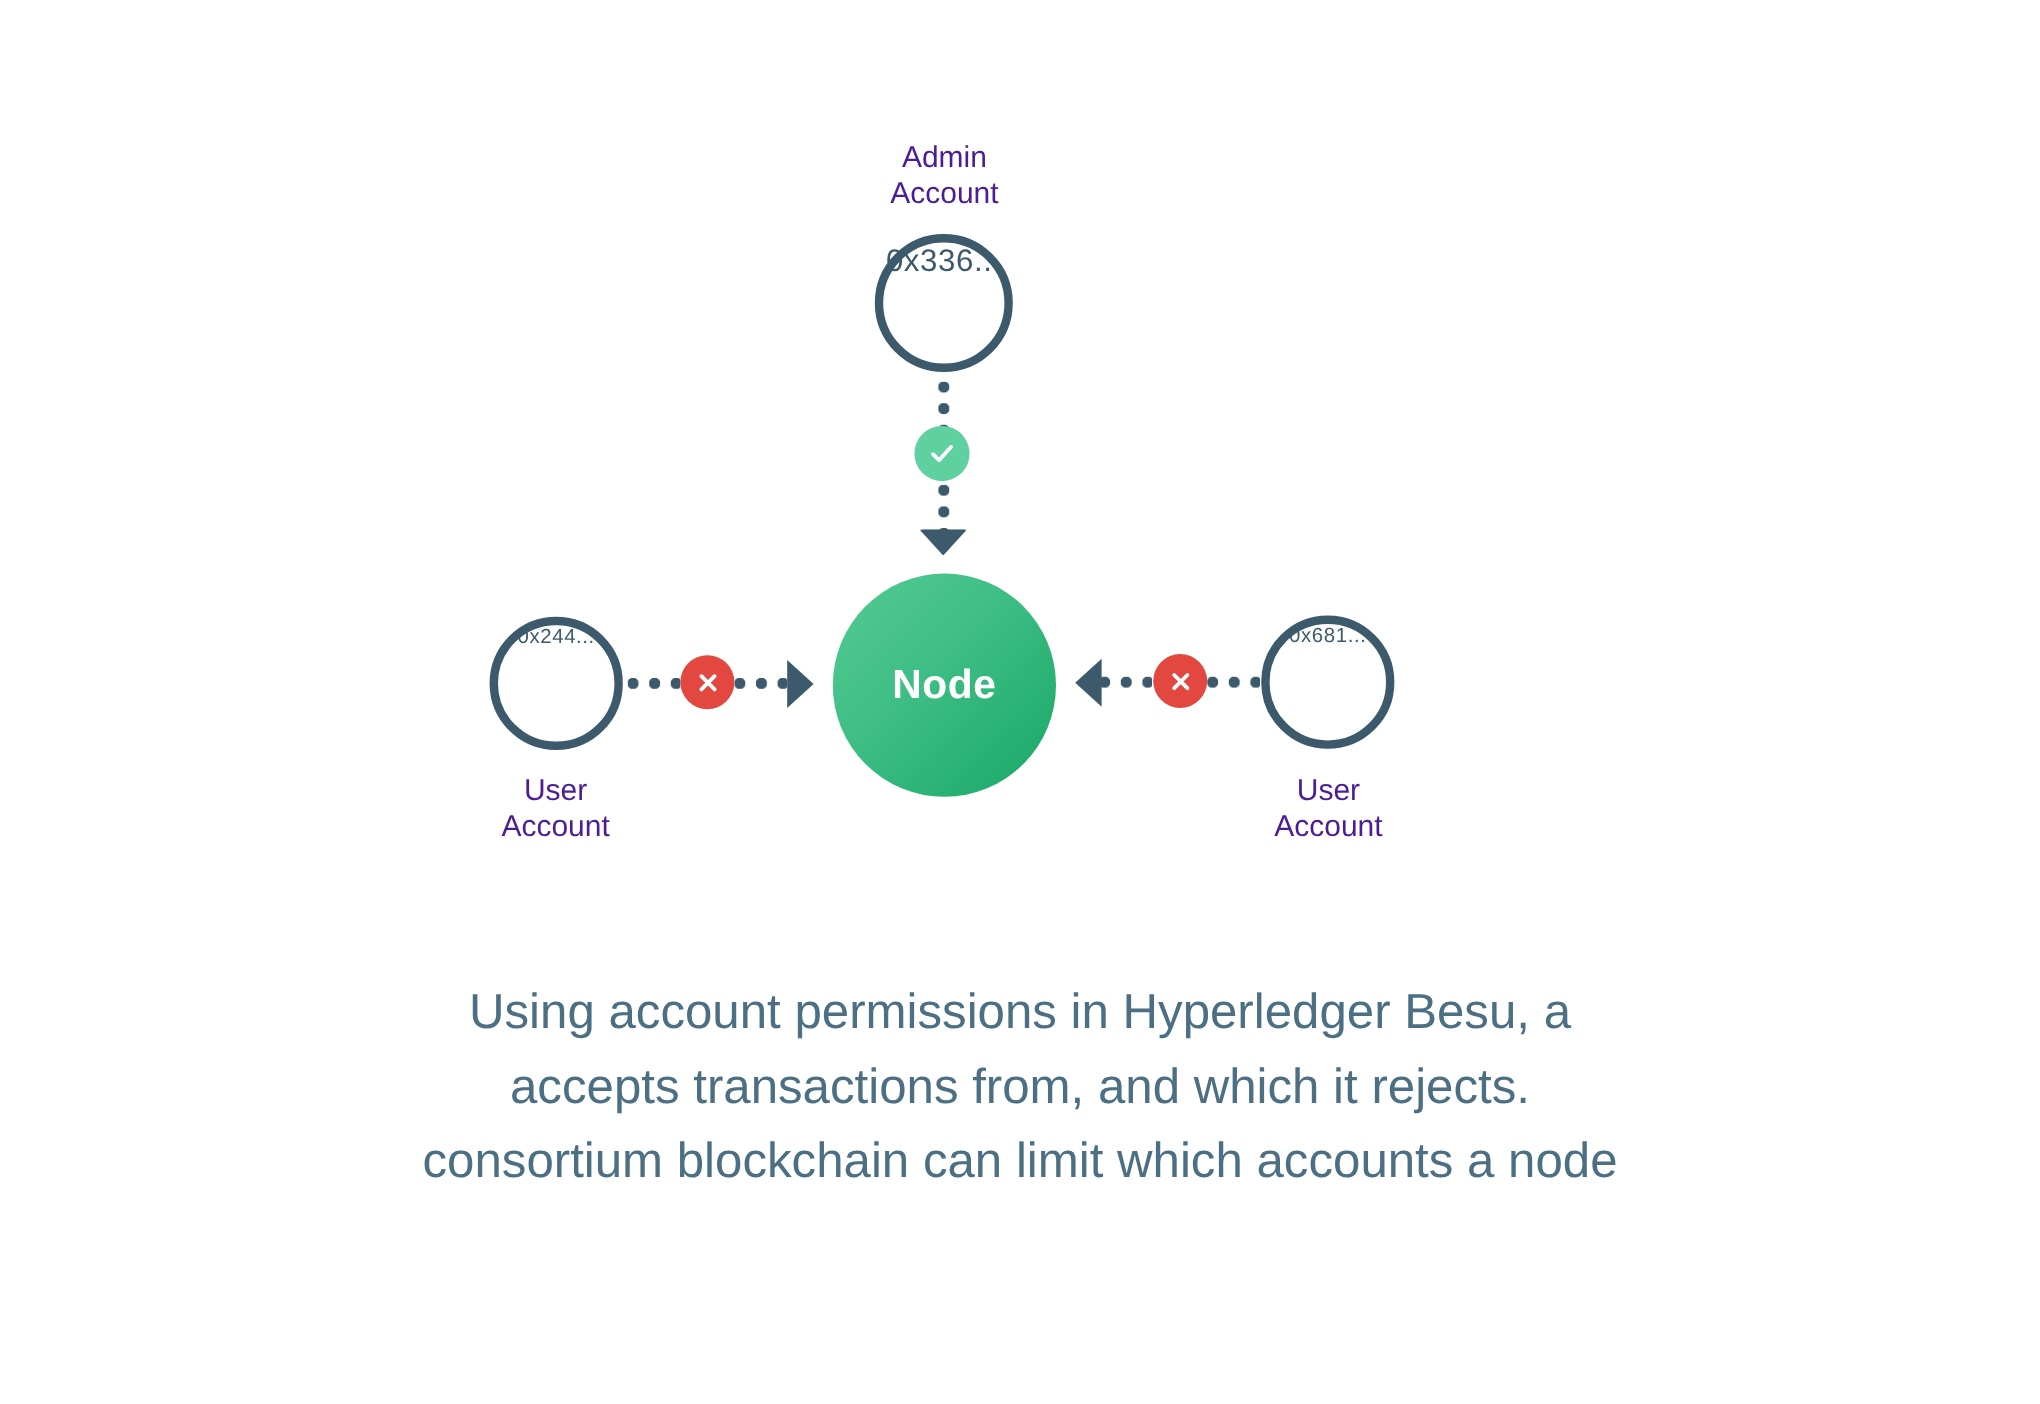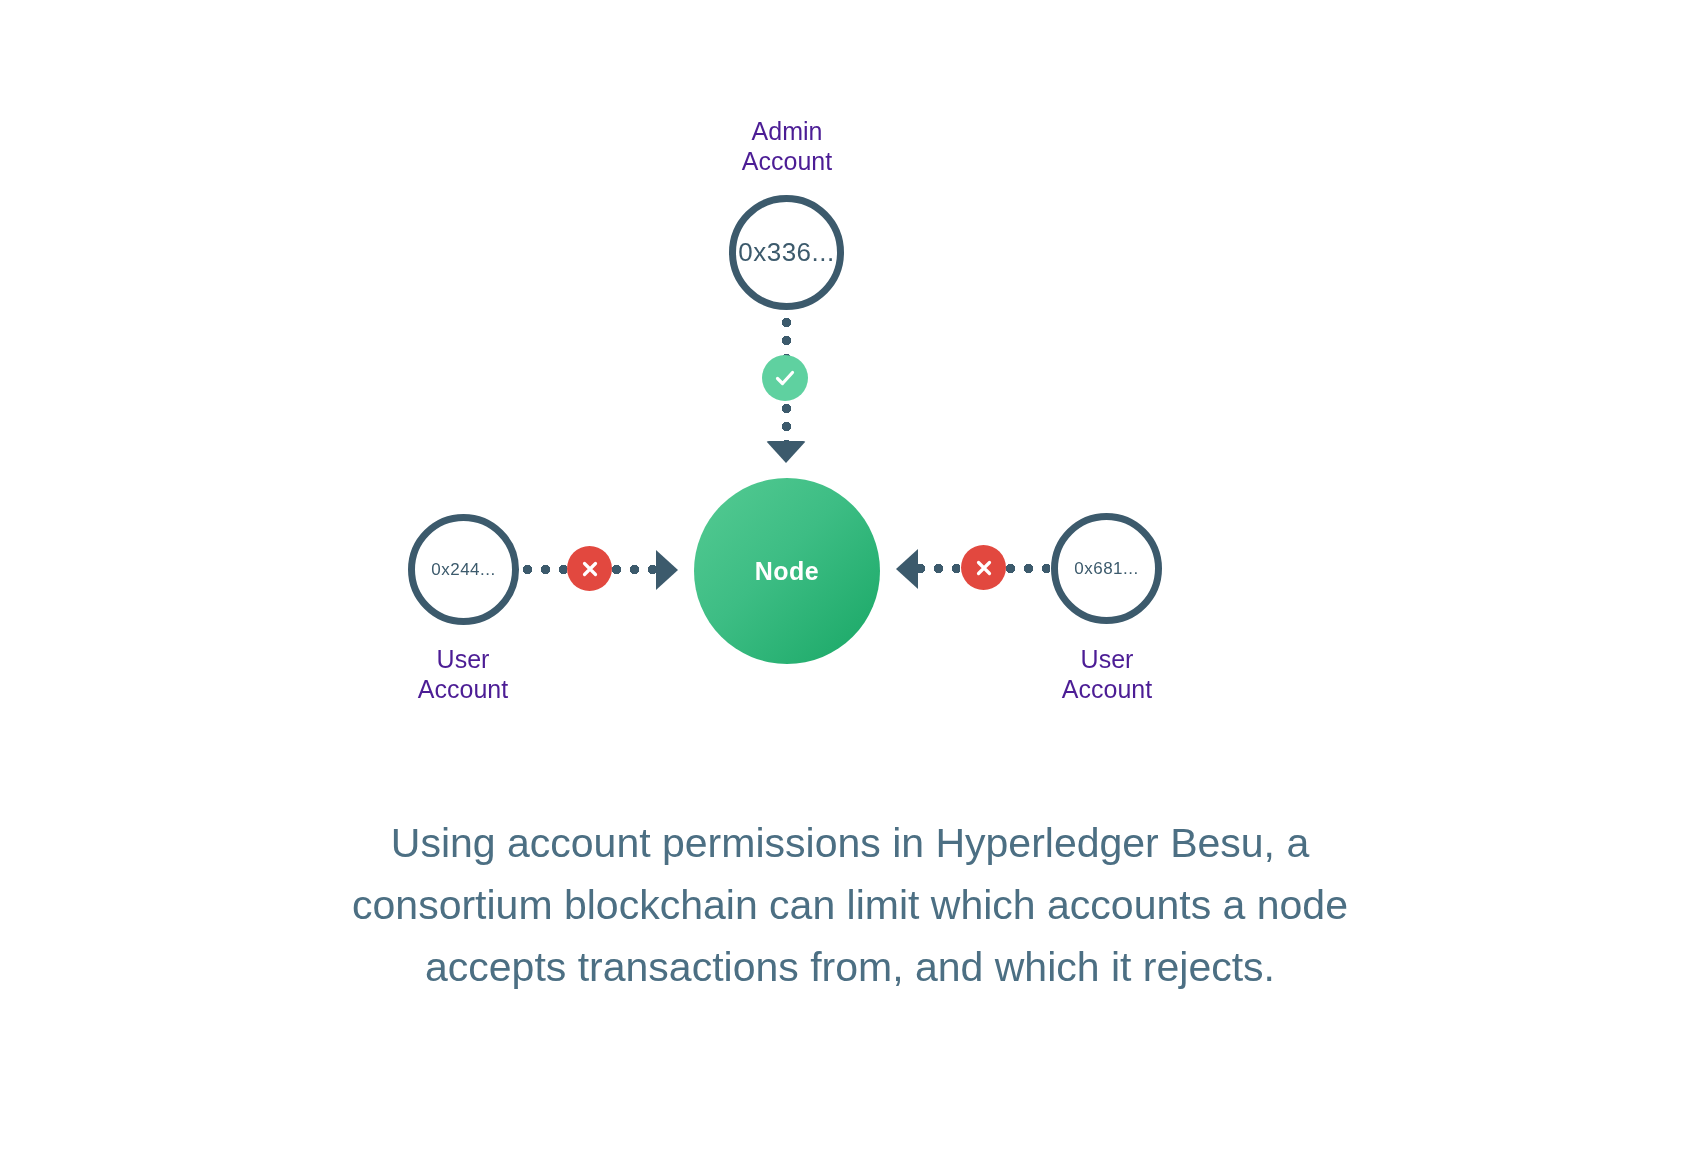--- a/index.html
+++ b/index.html
@@ -21,21 +21,21 @@
   }
 
   
   .acct-circle {
     position: absolute;
     border-radius: 50%;
     background: #ffffff;
     border: 7px solid #3c5a6c;
     box-sizing: border-box;
     display: flex;
-    align-items: center;
+    align-items: flex-start;
     justify-content: center;
   }
   .acct-addr {
     font-family: "Liberation Sans", sans-serif;
     color: #3c5a6c;
     font-size: 17px;
     font-weight: 400;
     letter-spacing: 0.5px;
     white-space: nowrap;
   }
@@ -72,21 +72,21 @@
     border-radius: 50%;
     background: linear-gradient(135deg, #55cb93 0%, #3dbd84 45%, #18a765 100%);
     display: flex;
     align-items: center;
     justify-content: center;
   }
   #node-label {
     color: #ffffff;
     font-family: "Liberation Sans", sans-serif;
     font-weight: bold;
-    font-size: 25px;
+    font-size: 34px;
     letter-spacing: 0.5px;
   }
 
   
   .dots-v {
     position: absolute;
     width: 9px;
     background-image: radial-gradient(circle at 4.5px 4.5px, #3c5a6c 4.5px, rgba(0,0,0,0) 5px);
     background-size: 9px 18px;
     background-repeat: repeat-y;
@@ -232,17 +232,17 @@
 
   <div class="acct-circle" id="right-circle">
     <span class="acct-addr">0x681...</span>
   </div>
 
   <div class="acct-label" id="right-label">User
 Account</div>
 
   <div id="caption">
     <span class="cap-line">Using account permissions in Hyperledger Besu, a</span>
+    <span class="cap-line">accepts transactions from, and which it rejects.</span>
     <span class="cap-line">consortium blockchain can limit which accounts a node</span>
-    <span class="cap-line">accepts transactions from, and which it rejects.</span>
   </div>
 
 </div>
 
 </body></html>

